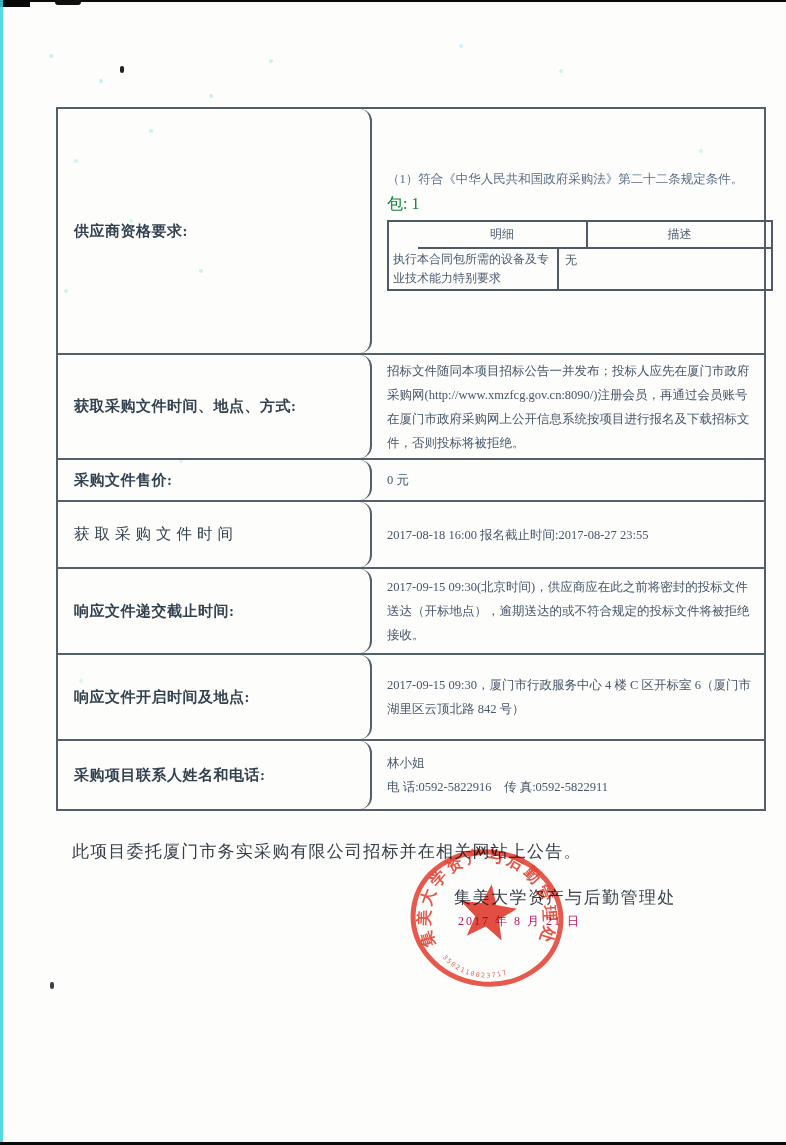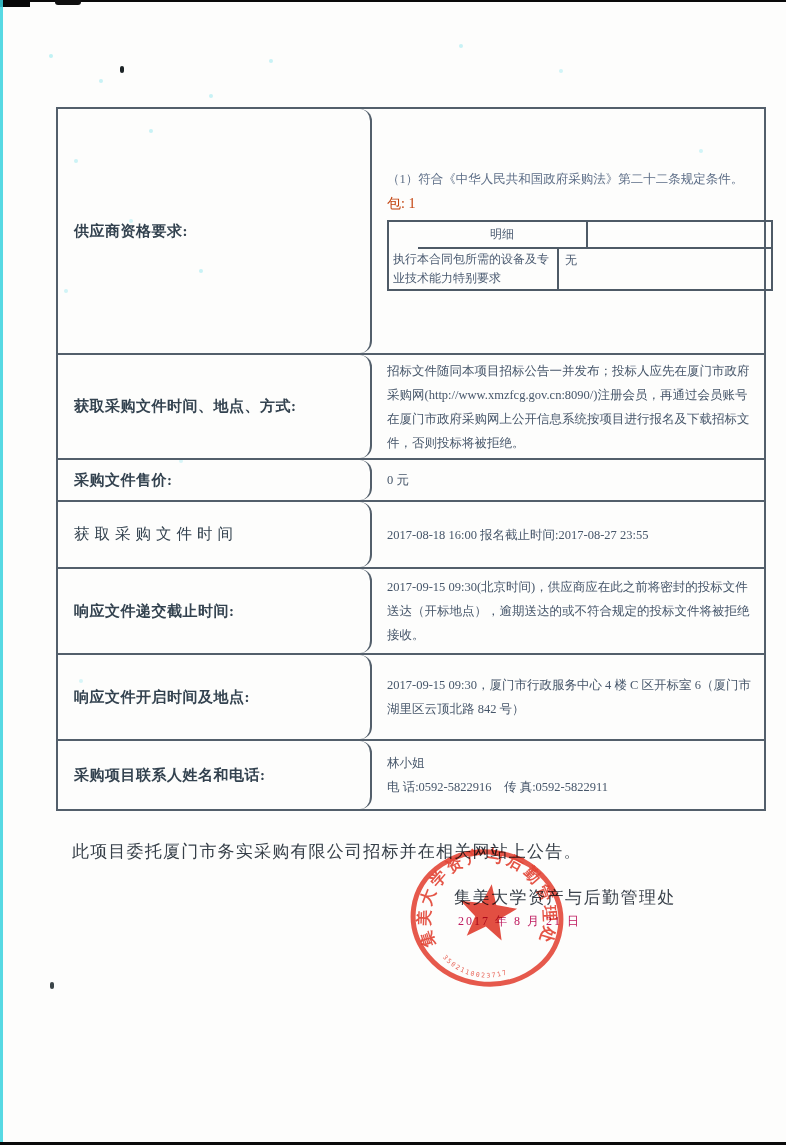--- a/index.html
+++ b/index.html
@@ -50,21 +50,21 @@
   .r1{height:250px;}
   .r2{height:105px;}
   .r3{height:43px;}
   .r4{height:68px;}
   .r5{height:87px;}
   .r6{height:87px;}
   .r7{height:69px;}
   .r4 .label-cell{letter-spacing:5px;font-weight:500;font-size:15.5px;}
   .r1 .content-cell{justify-content:flex-start;padding-top:58px;}
   .qual-line{font-size:12.5px;line-height:25px;color:#5c6d86;}
-  .qual-pkg{font-size:14px;line-height:24px;color:#c2410c;}
+  .qual-pkg{font-size:16px;line-height:24px;color:#15803d;}
 
   
   .sub-table{
     width:386px;margin-top:4px;border:2px solid #4e5a66;box-sizing:border-box;
     font-size:12px;color:#4a5a70;
   }
   .sub-header{display:flex;border-bottom:2px solid #4e5a66;height:27px;box-sizing:border-box;margin-left:29px;}
   .sub-header .sc1,.sub-header .sc2{display:flex;align-items:center;justify-content:center;}
   .sub-body{display:flex;min-height:37px;box-sizing:border-box;}
   .sc1{width:170px;min-width:170px;border-right:2px solid #4e5a66;box-sizing:border-box;padding:1px 4px;line-height:19px;}
@@ -106,20 +106,21 @@
   <div class="doc-table">
 
     <div class="t-row r1">
       <div class="label-cell">供应商资格要求:</div>
       <div class="content-cell">
         <div class="qual-line">（1）符合《中华人民共和国政府采购法》第二十二条规定条件。</div>
         <div class="qual-pkg">包: 1</div>
         <div class="sub-table">
           <div class="sub-header">
             <div class="sc1">明细</div>
+            <div class="sc2" style="display:flex;align-items:center;justify-content:center;">描述</div>
           </div>
           <div class="sub-body">
             <div class="sc1">执行本合同包所需的设备及专业技术能力特别要求</div>
             <div class="sc2">无</div>
           </div>
         </div>
       </div>
     </div>
 
     <div class="t-row r2">

